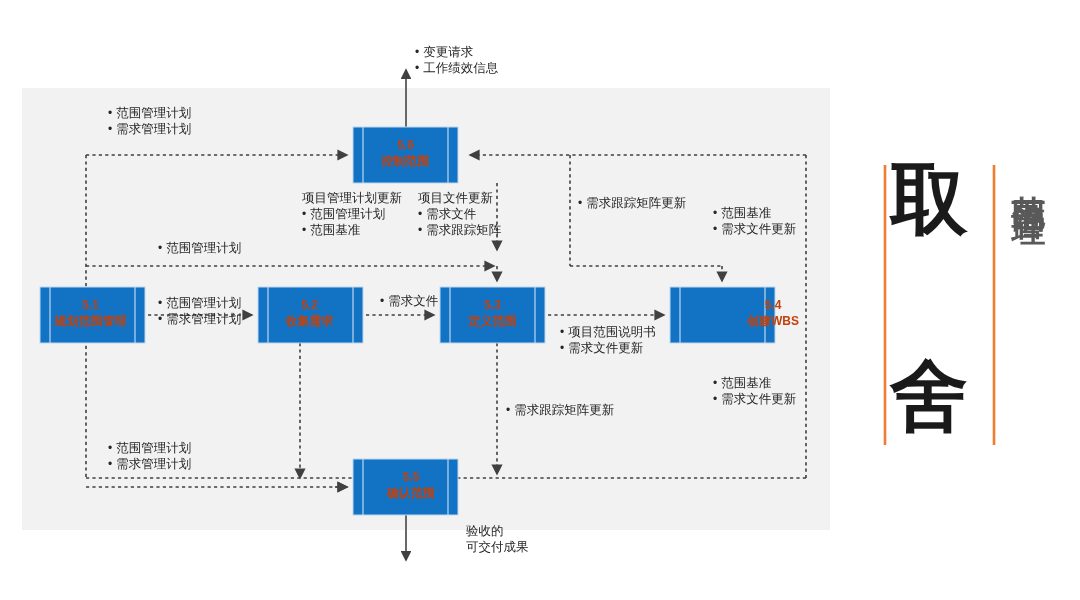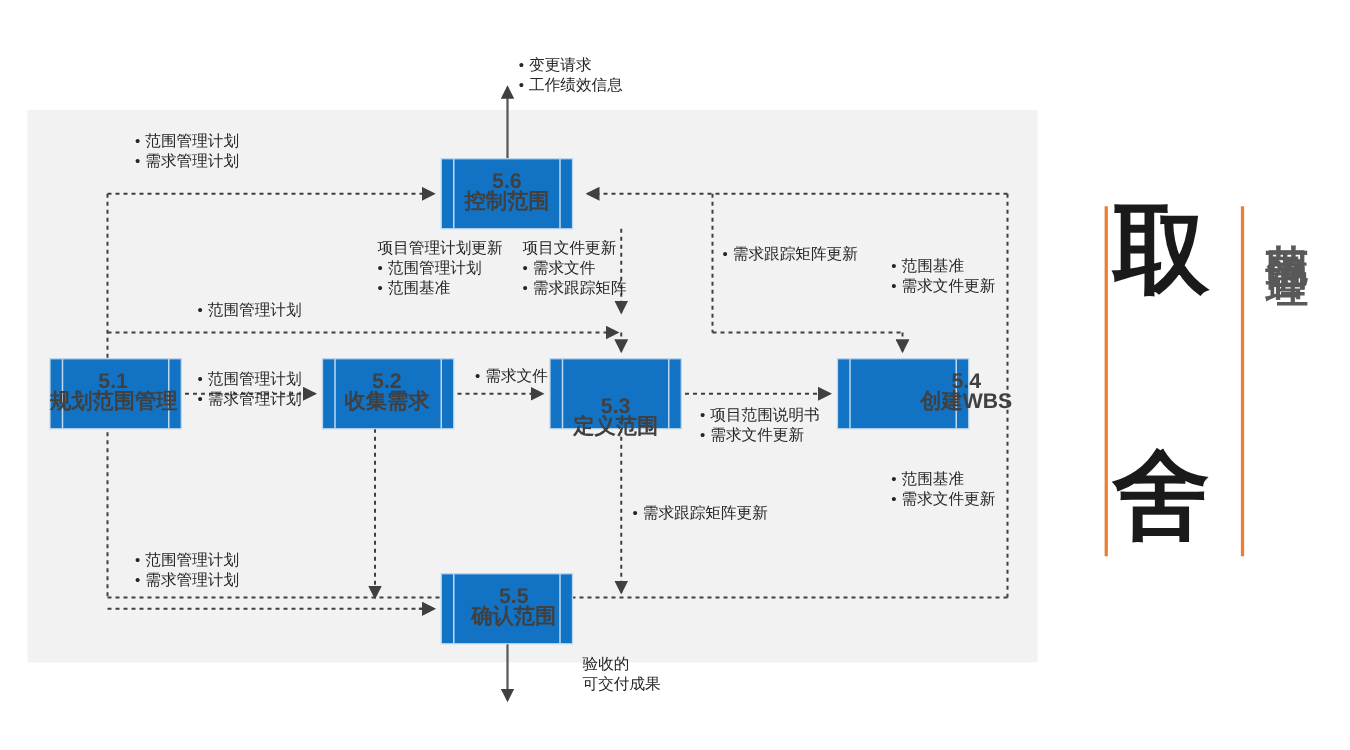--- a/index.html
+++ b/index.html
@@ -4,21 +4,21 @@
 <style>
   html,body{margin:0;padding:0;background:#ffffff;}
   body{width:1080px;height:600px;overflow:hidden;
        font-family:"Liberation Sans","DejaVu Sans",sans-serif;}
   #stage{position:relative;width:1080px;height:600px;background:#ffffff;}
   svg.layer{position:absolute;left:0;top:0;width:1080px;height:600px;}
   .lbl{position:absolute;font-size:12.5px;line-height:16px;color:#262626;white-space:nowrap;}
   .lbl .b{display:block;}
   .lbl .b::before{content:"\2022";margin-right:4px;font-size:12px;}
   .lbl .nb{display:block;}
-  .boxtxt{position:absolute;color:#404040;text-align:center;font-size:17px;
+  .boxtxt{position:absolute;color:#c2410c;text-align:center;font-size:12px;
           line-height:16px;white-space:nowrap;pointer-events:none;}
   .boxtxt .n{display:block;font-weight:bold;}
   .boxtxt .t{display:block;font-weight:bold;}
   .sidewrap{position:absolute;}
   .bigch{position:absolute;font-weight:bold;color:#1a1a1a;font-size:78px;line-height:78px;}
   .vertlbl{position:absolute;color:#595959;font-weight:bold;font-size:34px;
            line-height:42px;writing-mode:vertical-rl;text-orientation:upright;letter-spacing:6px;}
 </style>
 </head>
 <body>
@@ -119,21 +119,21 @@
 
   <div id="boxlabels">
       <div class="boxtxt" style="left: 40px; top: 297px; width: 101px;">
         <span class="n">5.1</span>
         <span class="t">规划范围管理</span>
       </div>
       <div class="boxtxt" style="left: 258px; top: 297px; width: 103px;">
         <span class="n">5.2</span>
         <span class="t">收集需求</span>
       </div>
-      <div class="boxtxt" style="left: 440px; top: 297px; width: 105px; margin-top: 20px;">
+      <div class="boxtxt" style="left: 440px; top: 297px; width: 105px;">
         <span class="n">5.3</span>
         <span class="t">定义范围</span>
       </div>
       <div class="boxtxt" style="left: 694px; top: 297px; width: 94px; padding-left: 32px;">
         <span class="n">5.4</span>
         <span class="t">创建WBS</span>
       </div>
       <div class="boxtxt" style="left: 353px; top: 469px; width: 116px;">
         <span class="n">5.5</span>
         <span class="t">确认范围</span>

